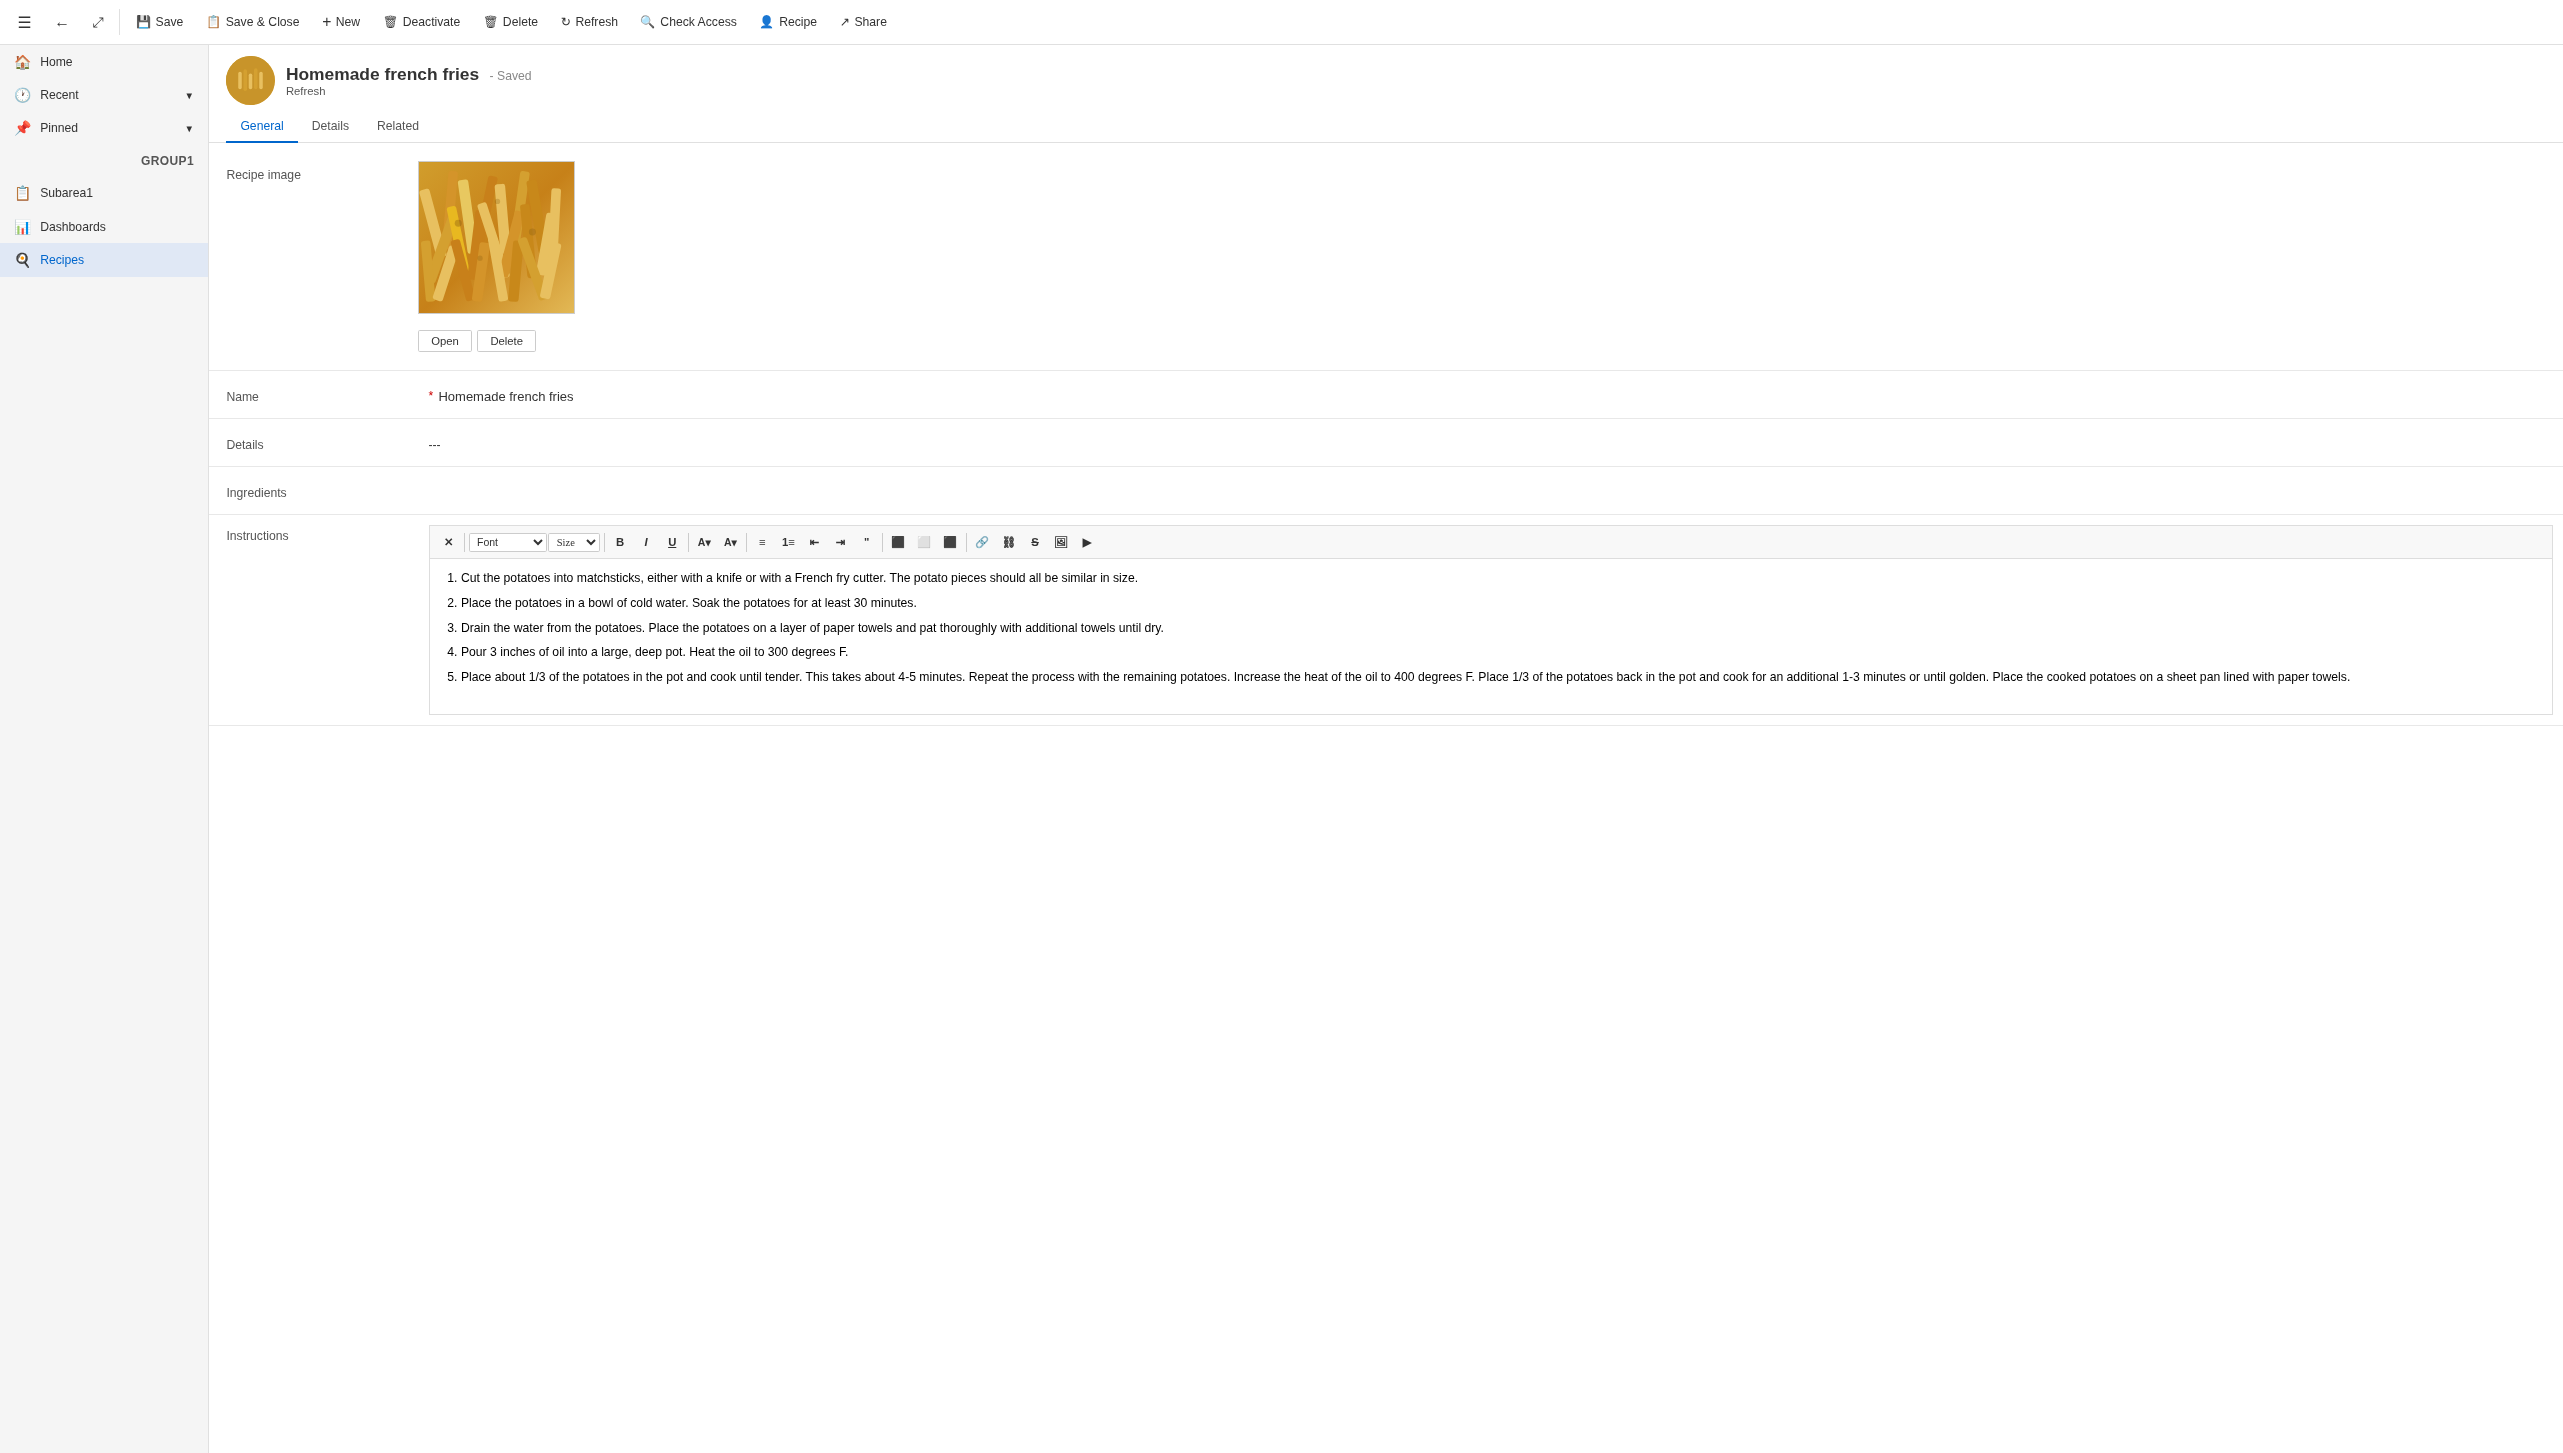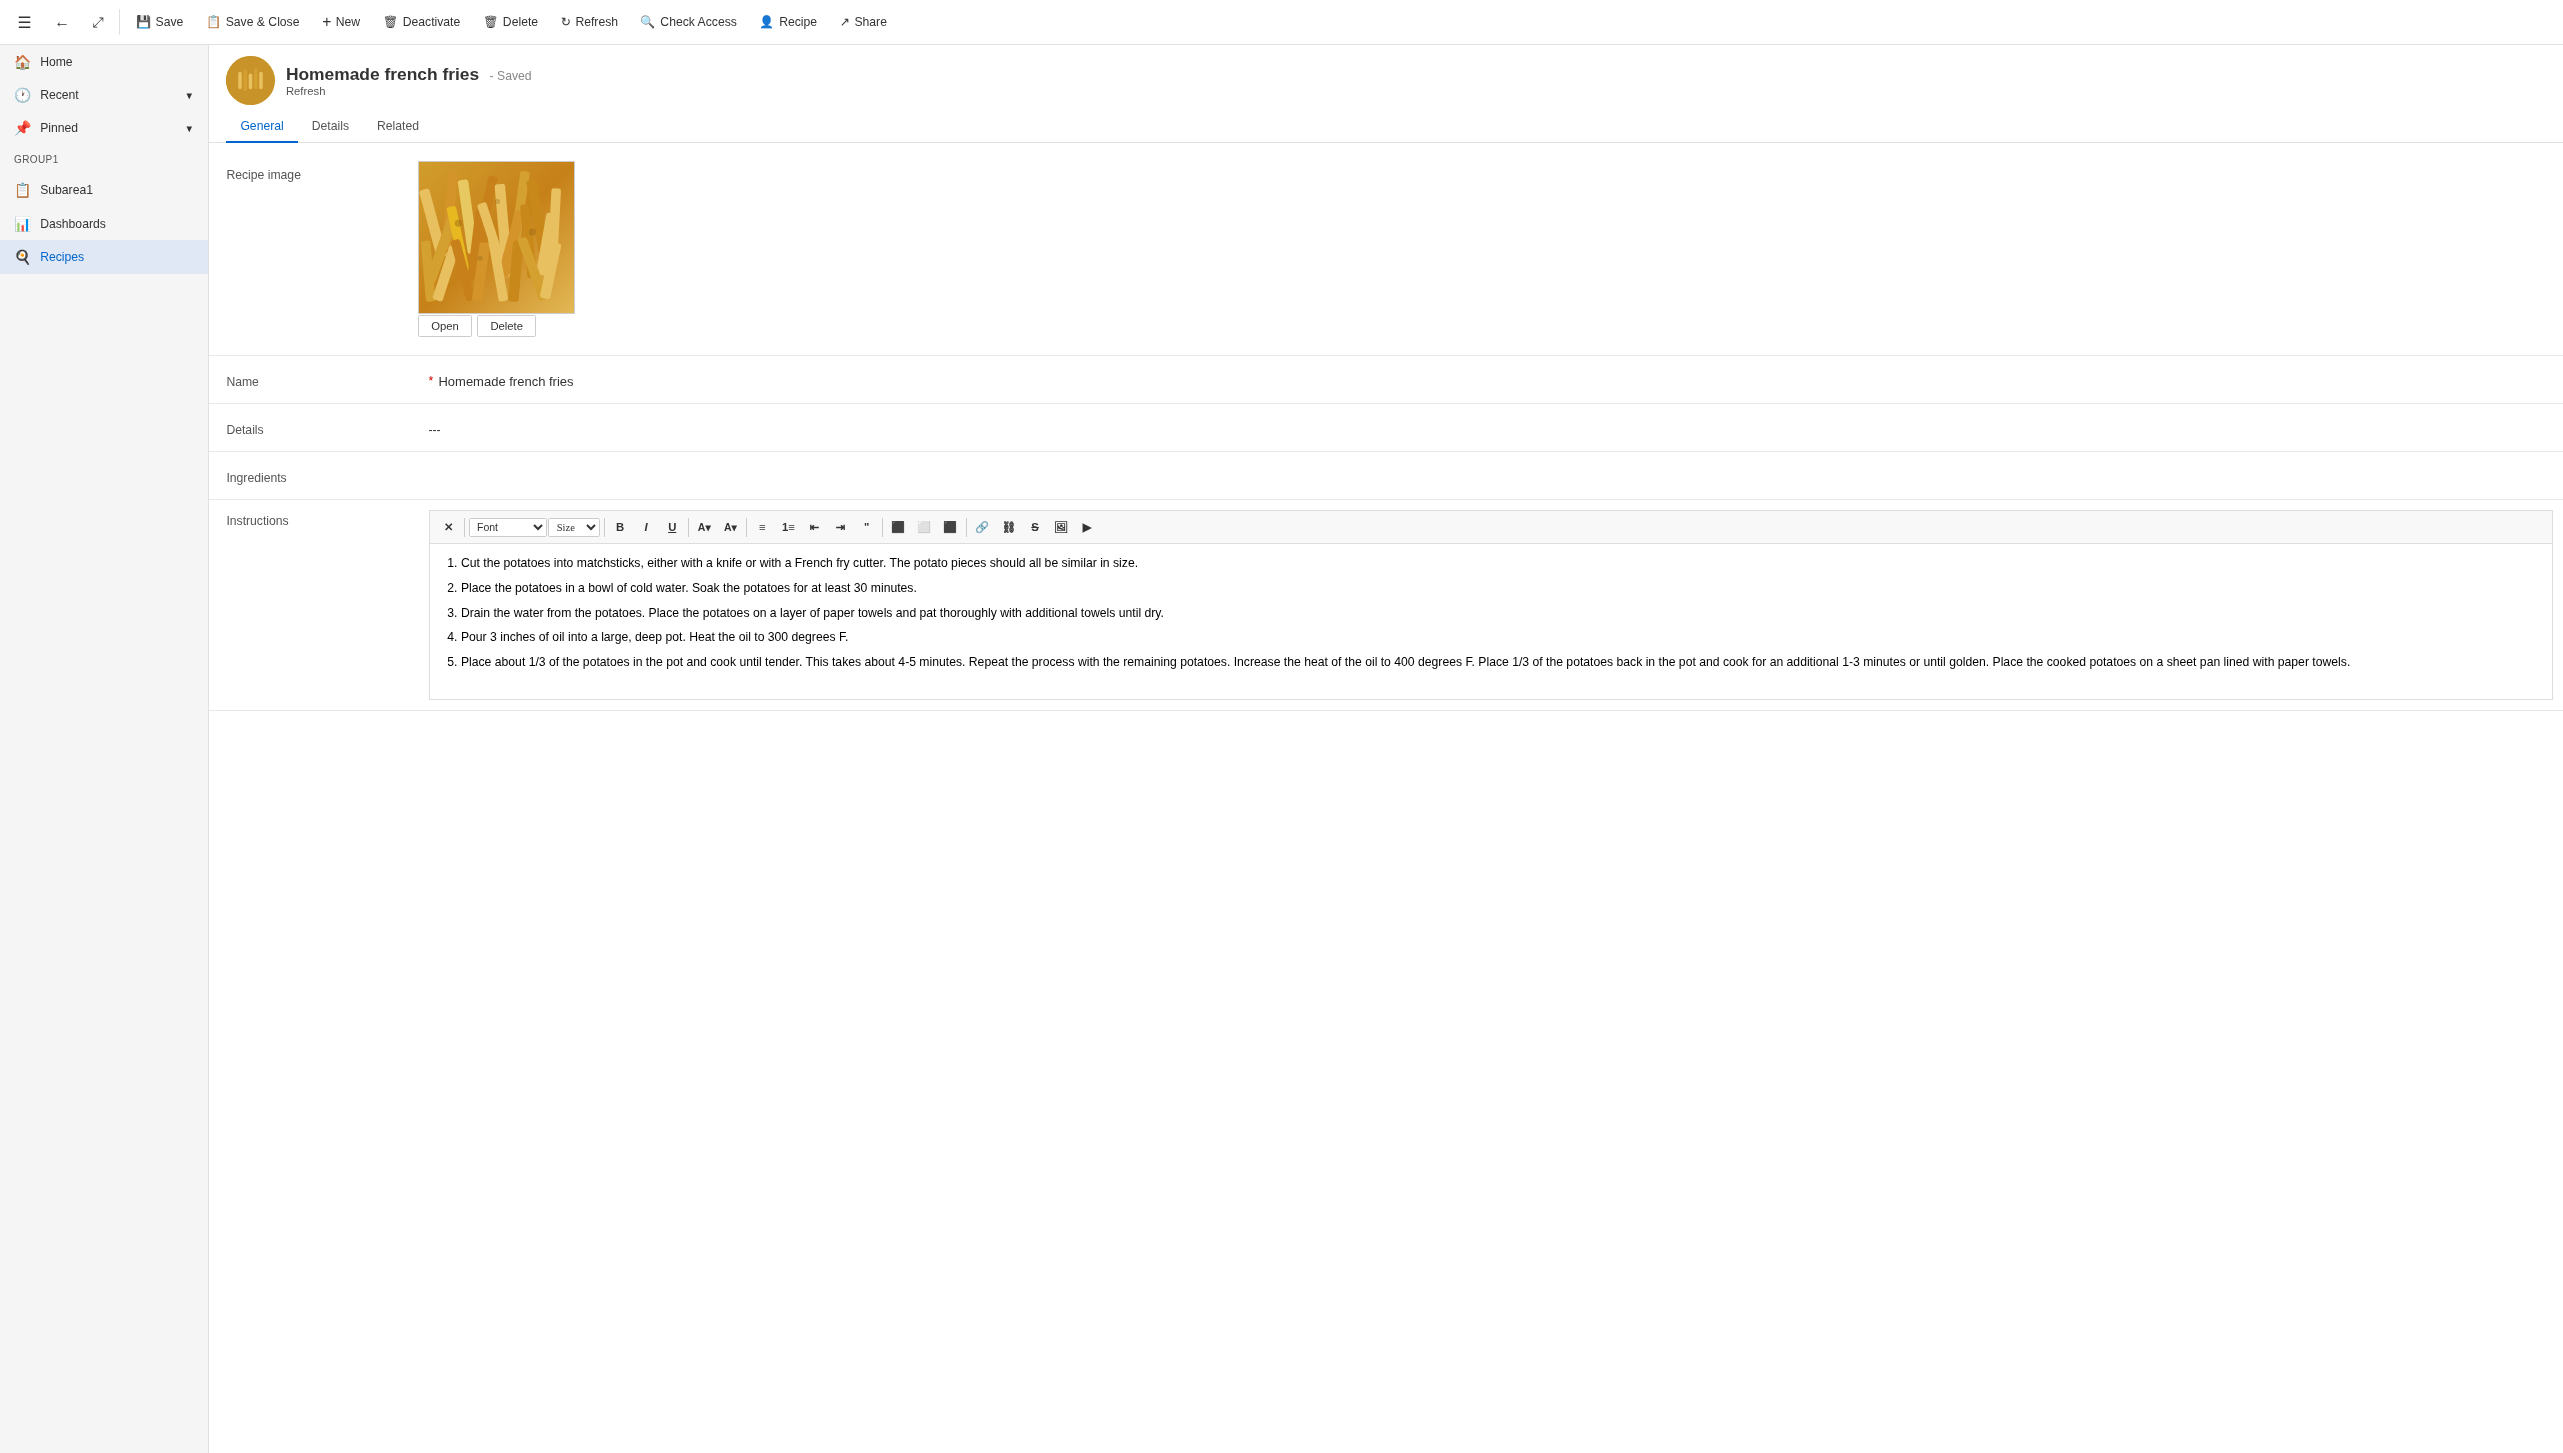--- a/index.html
+++ b/index.html
@@ -68,24 +68,24 @@
       cursor: pointer;
       color: #333;
       border-radius: 0;
     }
     .sidebar-item.active { background: #e0e8f5; color: #0066cc; }
     .sidebar-item .icon { font-size: 14px; color: #555; }
     .sidebar-item.active .icon { color: #0066cc; }
     .sidebar-section-header {
       display: flex;
       align-items: center;
-      justify-content: flex-start;
+      justify-content: flex-end;
       padding: 8.7px 14px;
-      font-size: 10px;
-      font-weight: 400;
+      font-size: 12px;
+      font-weight: 700;
       color: #555;
       text-transform: uppercase;
       letter-spacing: 0.4px;
     }
 
     
     .content {
       flex: 1;
       display: flex;
       flex-direction: column;
@@ -194,21 +194,21 @@
       width: 209px;
       flex-shrink: 0;
       padding: 0 17.4px;
       color: #555;
       font-size: 12.2px;
       padding-top: 7px;
     }
     .image-container {
       display: flex;
       flex-direction: column;
-      gap: 1px;
+      gap: 16px;
     }
     .recipe-image {
       width: 157px;
       height: 153px;
       background: linear-gradient(135deg, #e8c060 0%, #d4a030 20%, #c8882a 40%, #d4a843 60%, #e8c870 80%, #c09030 100%);
       position: relative;
       overflow: hidden;
       border: 0.9px solid #ccc;
     }
     .image-buttons {

